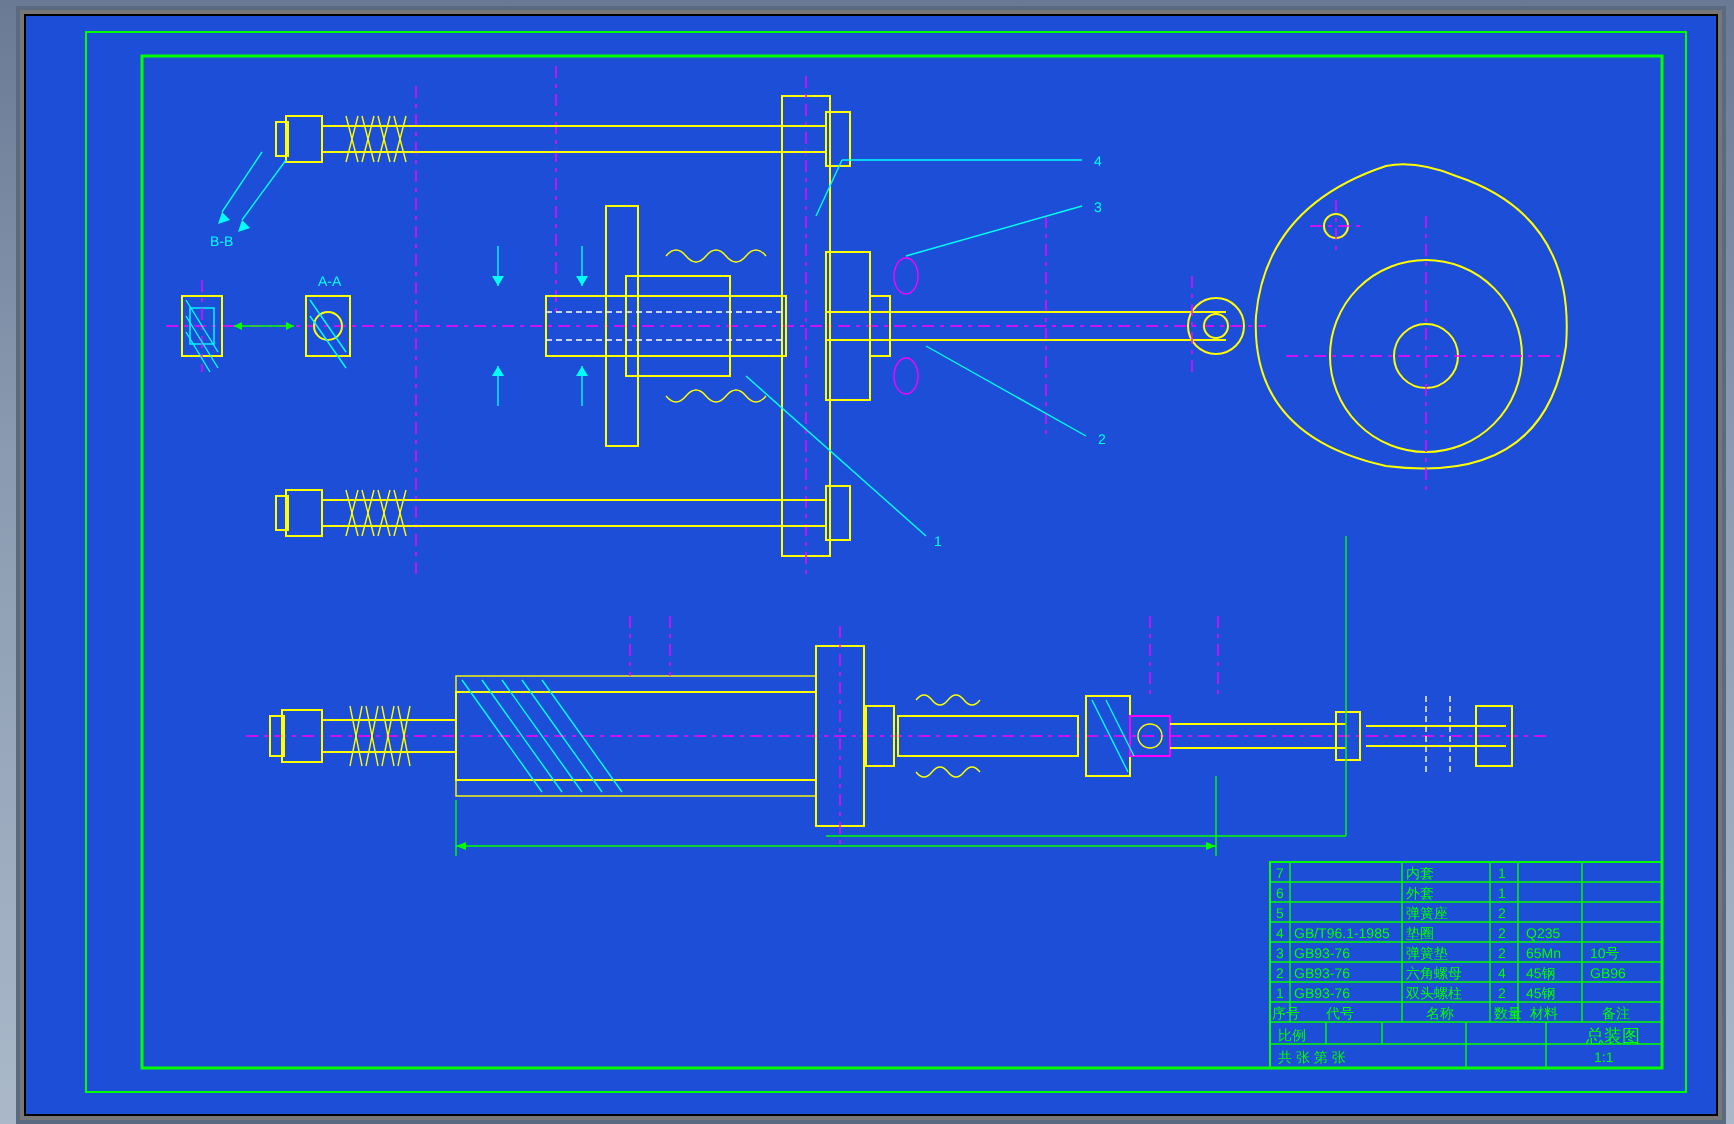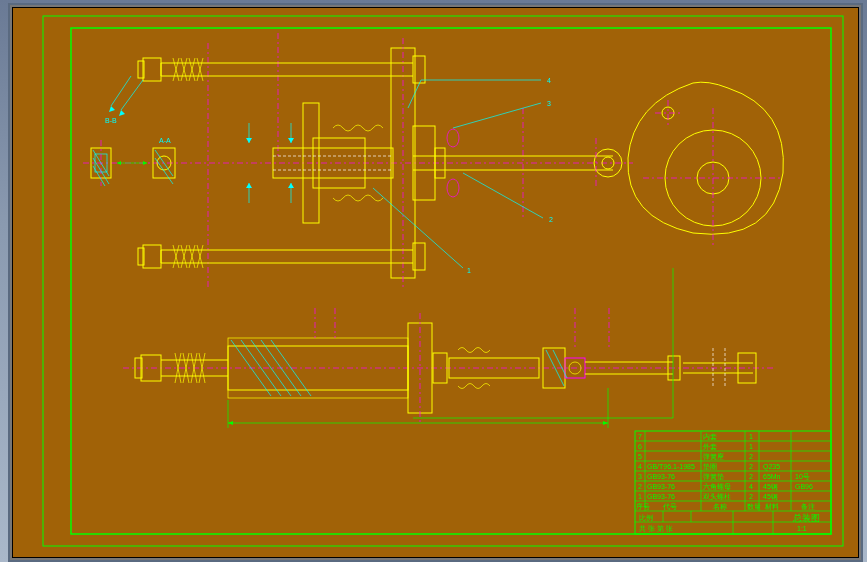--- a/index.html
+++ b/index.html
@@ -1,19 +1,19 @@
 <!DOCTYPE html>
 <html><head>
 <meta charset="utf-8">
 <style>
   html,body{margin:0;padding:0;width:867px;height:562px;overflow:hidden;font-family:sans-serif;font-size:10px}
   body{background:linear-gradient(to bottom,#7a8aa0,#9aaabf,#b8c5d5)}
   .win{position:absolute;left:0;top:0;width:867px;height:562px;background:linear-gradient(to bottom,#6a7a95 0%,#8a9ab0 40%,#aab8ca 100%)}
   .frame{position:absolute;left:8px;top:3px;width:851px;height:555px;border:2px solid #5a6a80;background:#000;box-shadow:inset 0 0 0 2px #777}
-  .canvas{position:absolute;left:3px;top:3px;right:3px;bottom:3px;background:#a16207}
+  .canvas{position:absolute;left:3px;top:3px;right:3px;bottom:3px;background:#1d4ed8}
   svg{display:block}
   .g{stroke:#00ff00;fill:none}
   .y{stroke:#ffff00;fill:none}
   .m{stroke:#ff00ff;fill:none}
   .c{stroke:#00ffff;fill:none}
   .w{stroke:#ffffff;fill:none}
   .dash{stroke-dasharray:6 3 2 3}
   .sdash{stroke-dasharray:3 2}
   .thin{stroke-width:0.7}
   .med{stroke-width:1}

